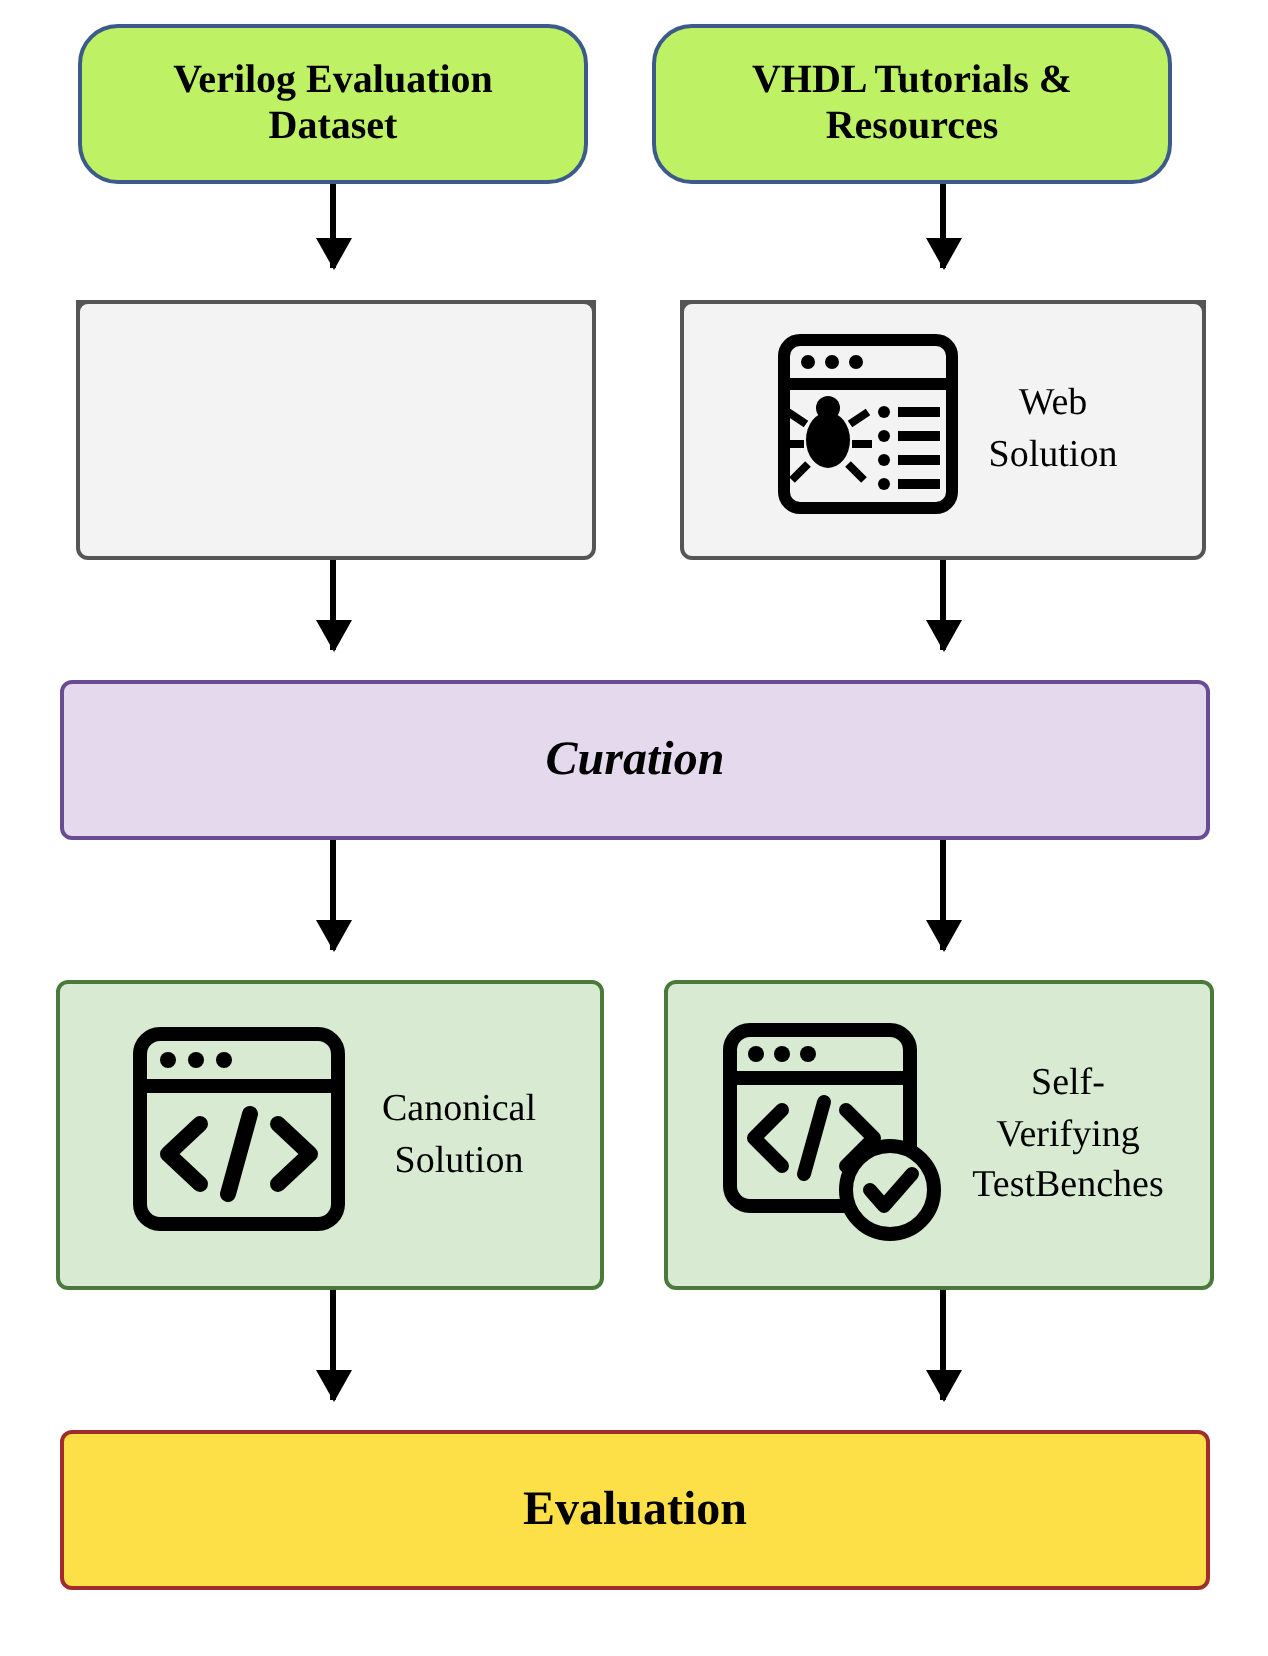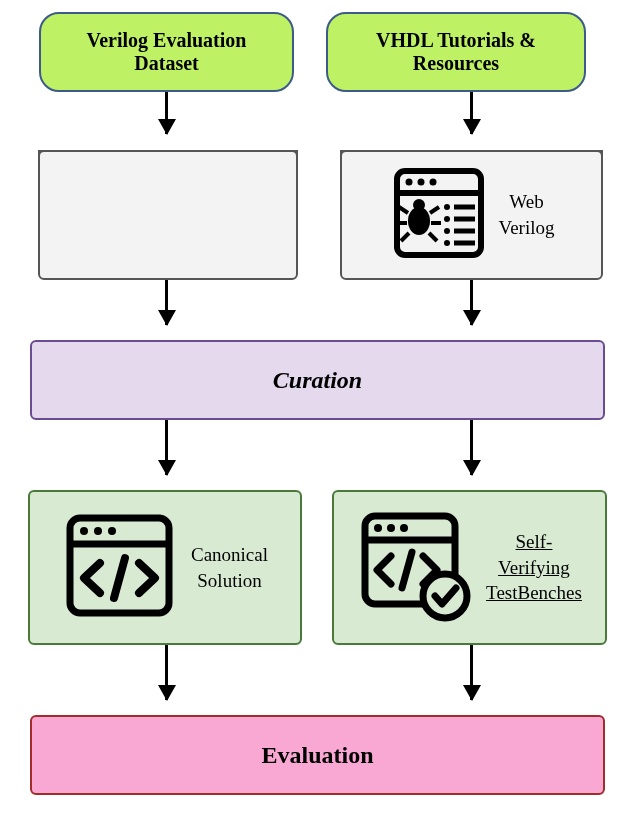--- a/index.html
+++ b/index.html
@@ -61,21 +61,21 @@
     font-style: italic;
   }
   .green-box {
     background: #d9ead3;
     border-color: #4a7a3a;
     border-radius: 6px;
     font-size: 19px;
   }
   .green-box .gb-inner { gap: 14px; padding: 8px; }
   .red-box {
-    background: #f9a8d4;
+    background: #fde047;
     border-color: #a02c2c;
     border-radius: 6px;
     font-weight: bold;
     font-size: 24px;
   }
   .arrow {
     position: absolute;
     width: 3px;
     background: #000;
   }
@@ -136,21 +136,21 @@
           <line x1="65" y1="44" x2="86" y2="44" stroke="#000" stroke-width="5"></line>
         <circle cx="58" cy="56" r="3" fill="#000"></circle>
           <line x1="65" y1="56" x2="86" y2="56" stroke="#000" stroke-width="5"></line>
         <circle cx="58" cy="68" r="3" fill="#000"></circle>
           <line x1="65" y1="68" x2="86" y2="68" stroke="#000" stroke-width="5"></line>
         <circle cx="58" cy="80" r="3" fill="#000"></circle>
           <line x1="65" y1="80" x2="86" y2="80" stroke="#000" stroke-width="5"></line>
       </svg>
     </span>
     <span style="white-space:pre-line; line-height:1.35;">Web
-Verilog</span>
+Solution</span>
   </div>
 </div>
 
 <div class="arrow" style="left:165px; top:280px; height:45px;"></div>
 <div class="arrow" style="left:470px; top:280px; height:45px;"></div>
 
 <div class="box purple-box" style="left:30px; top:340px; width:575px; height:80px;">
   <span>Curation</span>
 </div>
 
@@ -185,21 +185,21 @@
         <circle cx="21" cy="20" r="4" fill="#000"></circle>
           <circle cx="34" cy="20" r="4" fill="#000"></circle>
           <circle cx="47" cy="20" r="4" fill="#000"></circle>
         <polyline points="34,48 20,62 34,76" fill="none" stroke="#000" stroke-width="7" stroke-linecap="round" stroke-linejoin="round"></polyline>
         <polyline points="66,48 80,62 66,76" fill="none" stroke="#000" stroke-width="7" stroke-linecap="round" stroke-linejoin="round"></polyline>
         <line x1="55" y1="44" x2="45" y2="80" stroke="#000" stroke-width="7" stroke-linecap="round"></line>
         <circle cx="88" cy="88" r="22" fill="#d9ead3" stroke="#000" stroke-width="7"></circle>
         <polyline points="78,88 85,96 99,80" fill="none" stroke="#000" stroke-width="7" stroke-linecap="round" stroke-linejoin="round"></polyline>
       </svg>
     </span>
-    <span style="white-space:pre-line; line-height:1.35;text-decoration:underline;">Self-
+    <span style="white-space:pre-line; line-height:1.35;">Self-
 Verifying
 TestBenches</span>
   </div>
 </div>
 
 <div class="arrow" style="left:165px; top:645px; height:55px;"></div>
 <div class="arrow" style="left:470px; top:645px; height:55px;"></div>
 
 <div class="box red-box" style="left:30px; top:715px; width:575px; height:80px;">
   <span>Evaluation</span>

